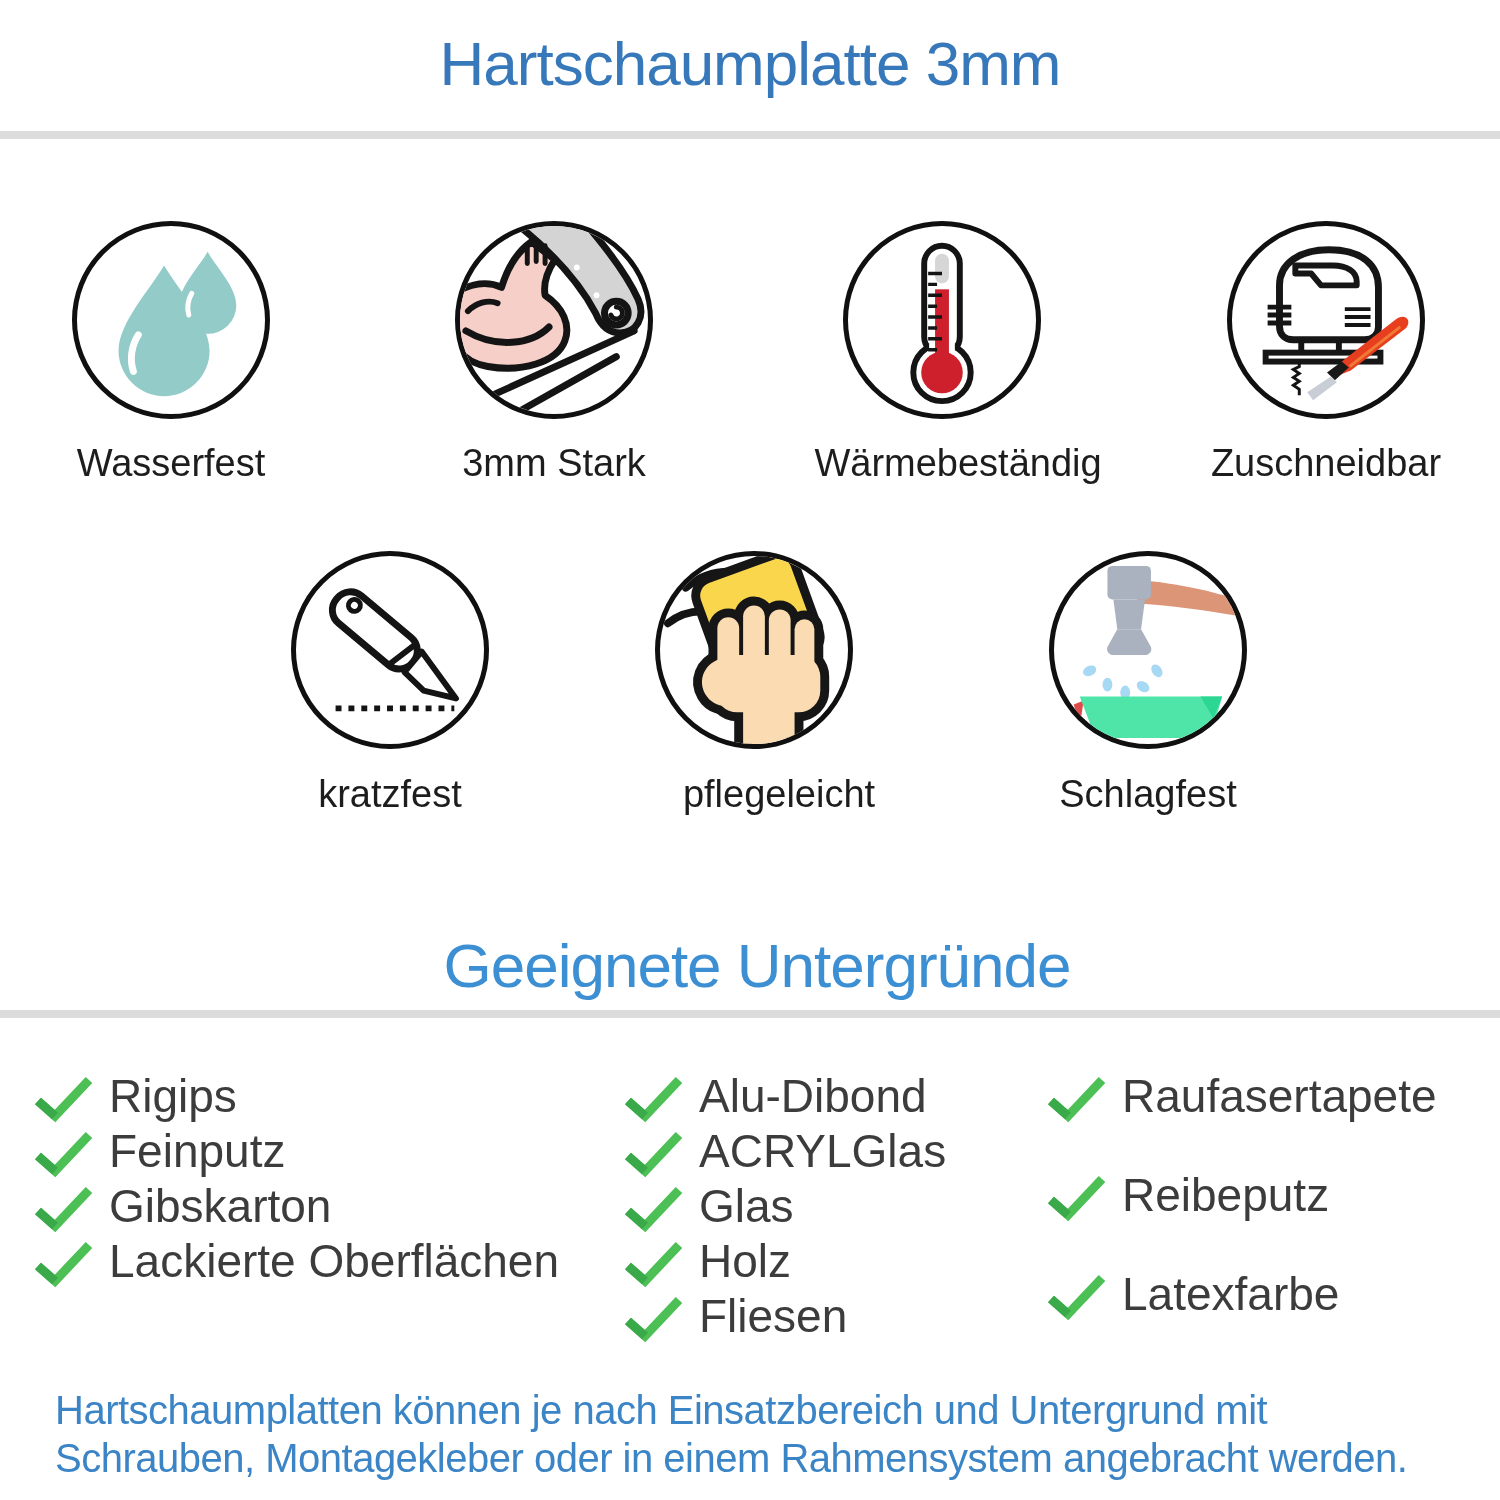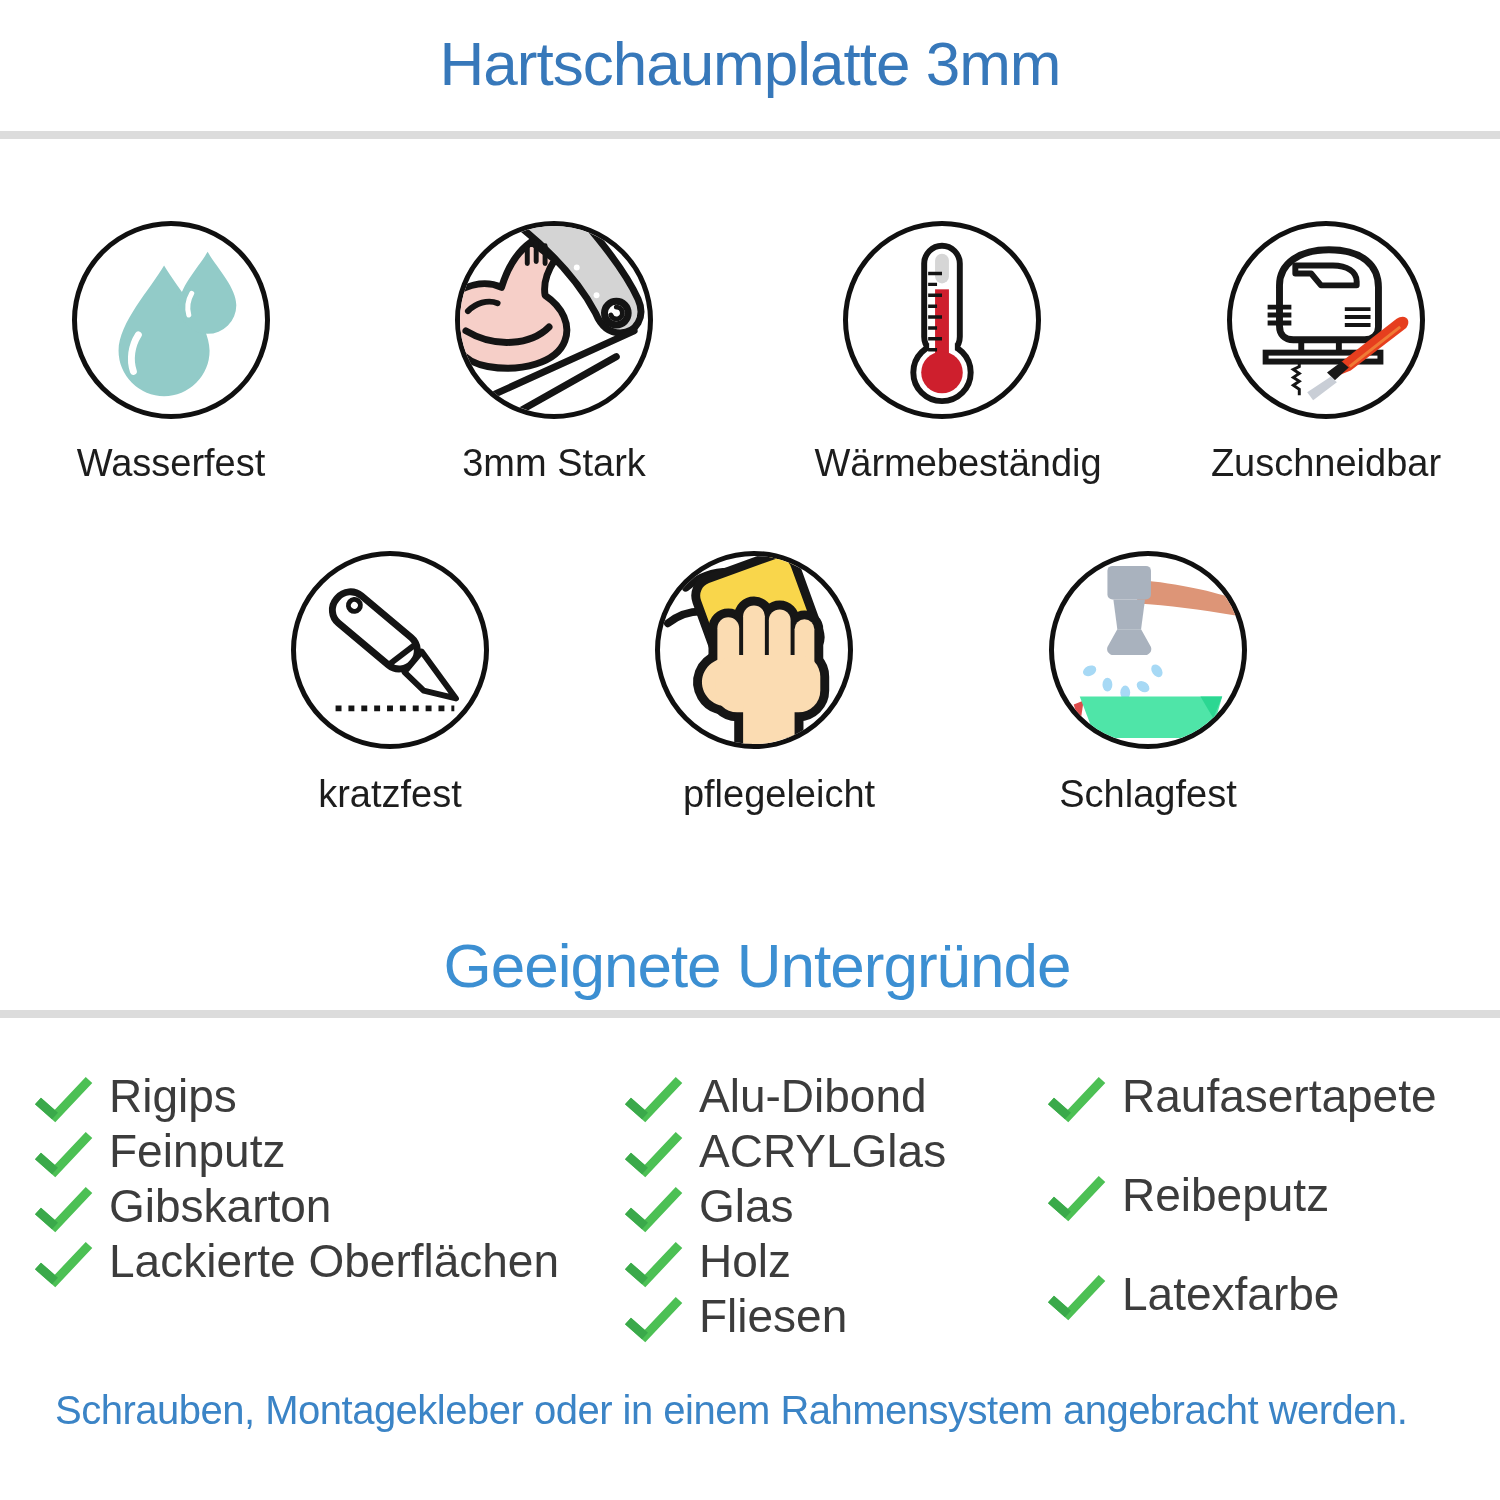--- a/index.html
+++ b/index.html
@@ -233,14 +233,15 @@
   <div class="li">
       <svg class="check" viewBox="0 0 60 48">
         <polyline points="5,26 22,41 56,5" fill="none" stroke="#4cc054" stroke-width="9"></polyline>
         <polyline points="5,26 22,41" fill="none" stroke="#3aa94a" stroke-width="9"></polyline>
       </svg>
       <span>Latexfarbe</span>
     </div>
 </div>
 
 <div class="foot">
+  <div>Hartschaumplatten können je nach Einsatzbereich und Untergrund mit</div>
   <div>Schrauben, Montagekleber oder in einem Rahmensystem angebracht werden.</div>
 </div>
 
 </body></html>

